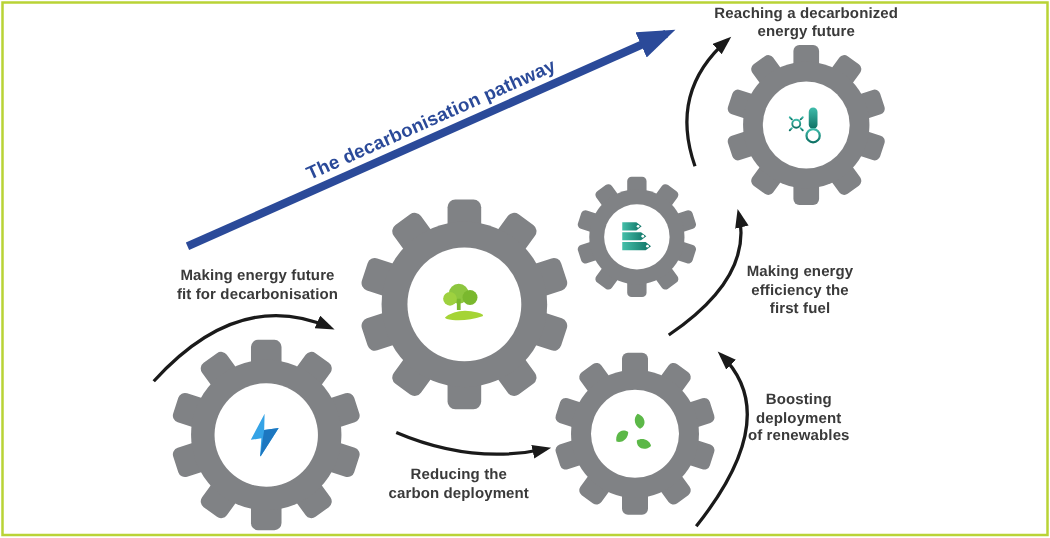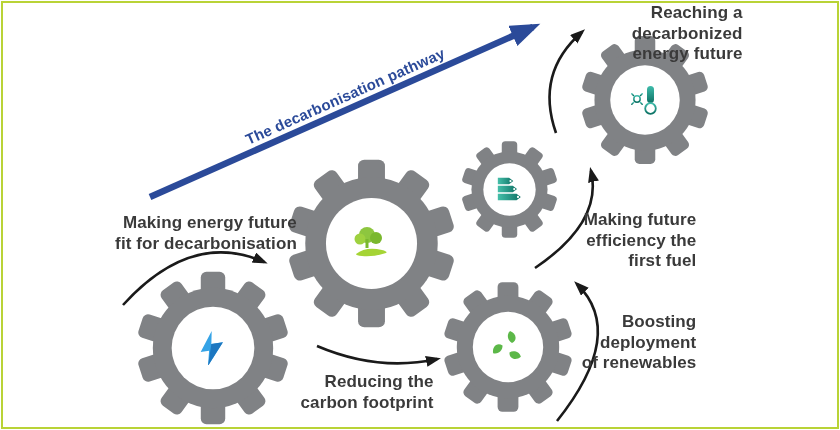--- a/index.html
+++ b/index.html
@@ -14,25 +14,25 @@
   .frame{
     position:absolute;inset:1px;
     border:2px solid #b9d336;
     pointer-events:none;
   }
   .gear{position:absolute;}
   .gear-icon{position:absolute;transform:translate(-50%,-50%);}
   .step-label{
     position:absolute;
     transform:translateX(-50%);
-    font-size:17px;
+    font-size:12px;
     font-weight:bold;
     color:#3a3a3a;
     line-height:1.22;
-    text-align:right;
+    text-align:center;
     white-space:pre-line;
     letter-spacing:.1px;
   }
   .pathway-label{
     position:absolute;
     left:345px;top:96px;
     transform:translate(-50%,-50%) rotate(-24deg);
     font-size:15px;
     font-weight:bold;
     color:#2b4a99;
@@ -149,27 +149,27 @@
     <path d="M535,268 Q603,222 591,171" stroke="#1a1a1a" stroke-width="2.6" fill="none" marker-end="url(#blackHead)"></path>
     <path d="M556,133 Q535,73 582,32" stroke="#1a1a1a" stroke-width="2.6" fill="none" marker-end="url(#blackHead)"></path>
   </svg>
 
   <div class="pathway-label">The decarbonisation pathway</div>
 
   <div class="step-label" style="left:206px;top:213px">Making energy future
 fit for decarbonisation</div>
 
   <div class="step-label" style="left:367px;top:372px">Reducing the
-carbon footprint</div>
+carbon deployment</div>
 
   <div class="step-label" style="left:639px;top:312px">Boosting
 deployment
 of renewables</div>
 
-  <div class="step-label" style="left:640px;top:210px">Making future
+  <div class="step-label" style="left:640px;top:210px">Making energy
 efficiency the
 first fuel</div>
 
   <div class="step-label" style="left:645px;top:3px">Reaching a decarbonized
 energy future</div>
 
   <div class="frame"></div>
 </div>
 
 </body></html>

